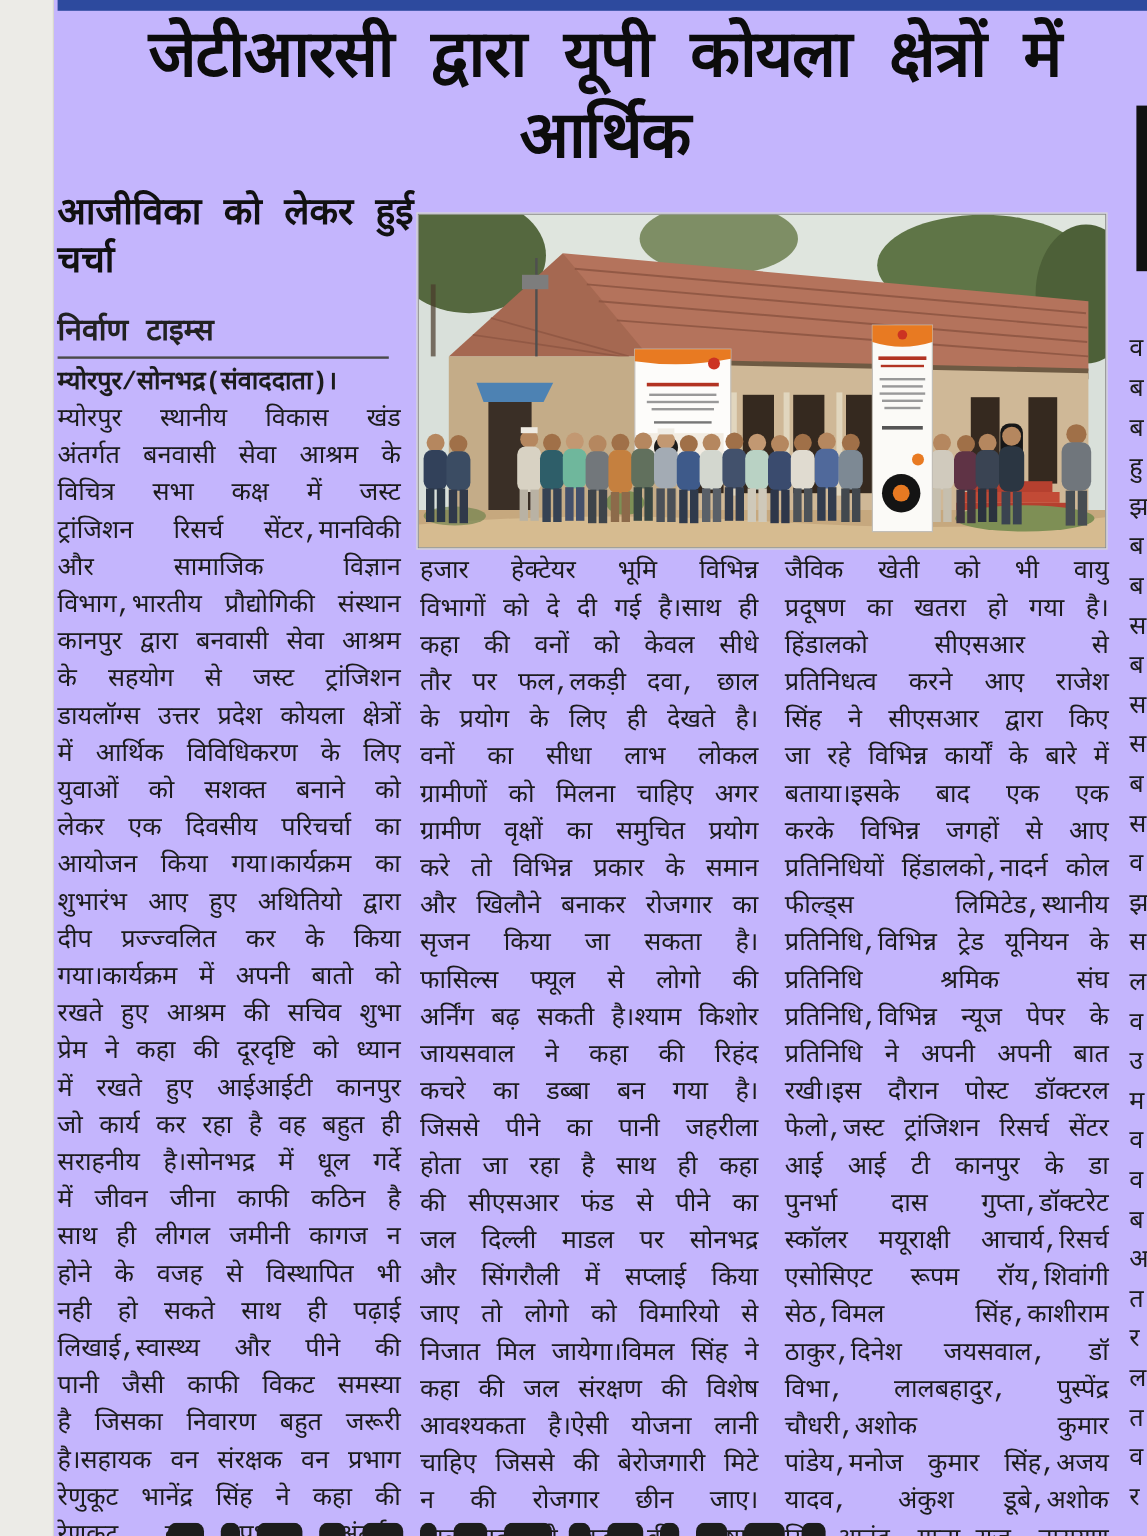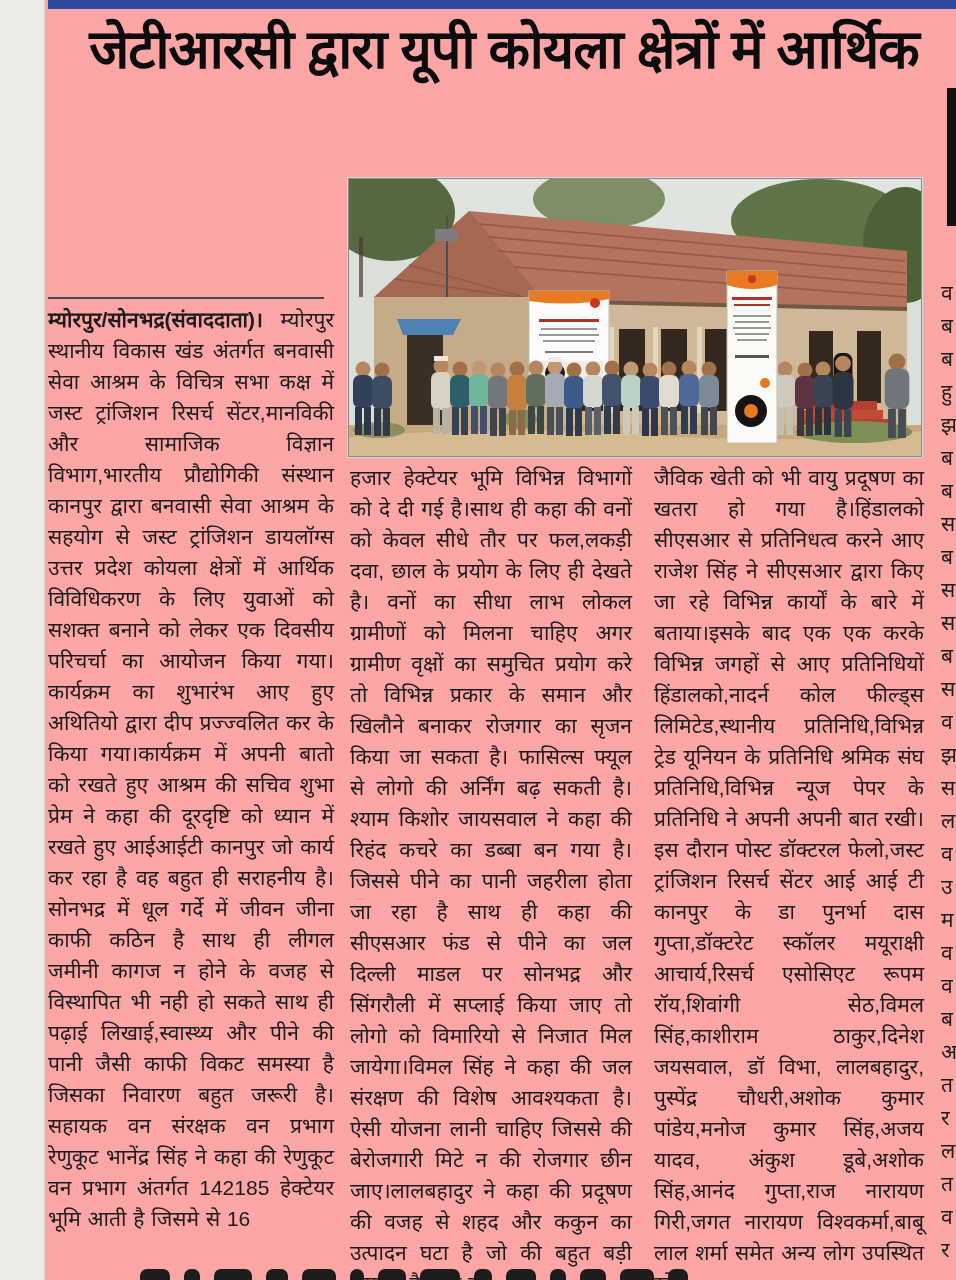--- a/index.html
+++ b/index.html
@@ -1,19 +1,19 @@
 <!DOCTYPE html>
 <html><head>
 <meta charset="utf-8">
 <style>
   html,body{margin:0;padding:0;background:#ffffff;}
   .canvas{
     position:relative;width:956px;height:1280px;overflow:hidden;
-    background:#fca5a5;
-    font-family:Liberation Sans, sans-serif;
+    background:#c4b5fd;
+    font-family:Liberation Mono, monospace;
     color:#1b1b1b;
   }
   .scan-margin{
     position:absolute;left:0;top:0;width:44px;height:1280px;
     background:#ecebe7;border-right:1px solid #d8d6d1;
   }
   .topbar{
     position:absolute;left:48px;top:0;width:908px;height:9px;
   }
   .headline{
@@ -71,21 +71,23 @@
   <div class="scan-margin"></div>
 
   <div class="topbar" style="background:#2d4a9e;"></div>
 
   <h1 class="headline">
     <span>जेटीआरसी द्वारा यूपी कोयला क्षेत्रों में आर्थिक</span>
   </h1>
 
   <div class="adj-headline-frag"></div>
 
-
+  <h2 class="subhead">आजीविका को लेकर हुई चर्चा</h2>
+
+  <div class="byline">निर्वाण टाइम्स</div>
   <div class="byline-rule"></div>
 
   <figure class="photo">
     <svg width="572" height="277" viewBox="0 0 572 277" xmlns="http://www.w3.org/2000/svg">
 
       <rect x="0" y="0" width="572" height="277" fill="#d9e0da"></rect>
       <rect x="0" y="0" width="572" height="60" fill="#e3e8e1" opacity="0.6"></rect>
 
       <g>
         <ellipse cx="42" cy="34" rx="64" ry="48" fill="#55683f"></ellipse>

